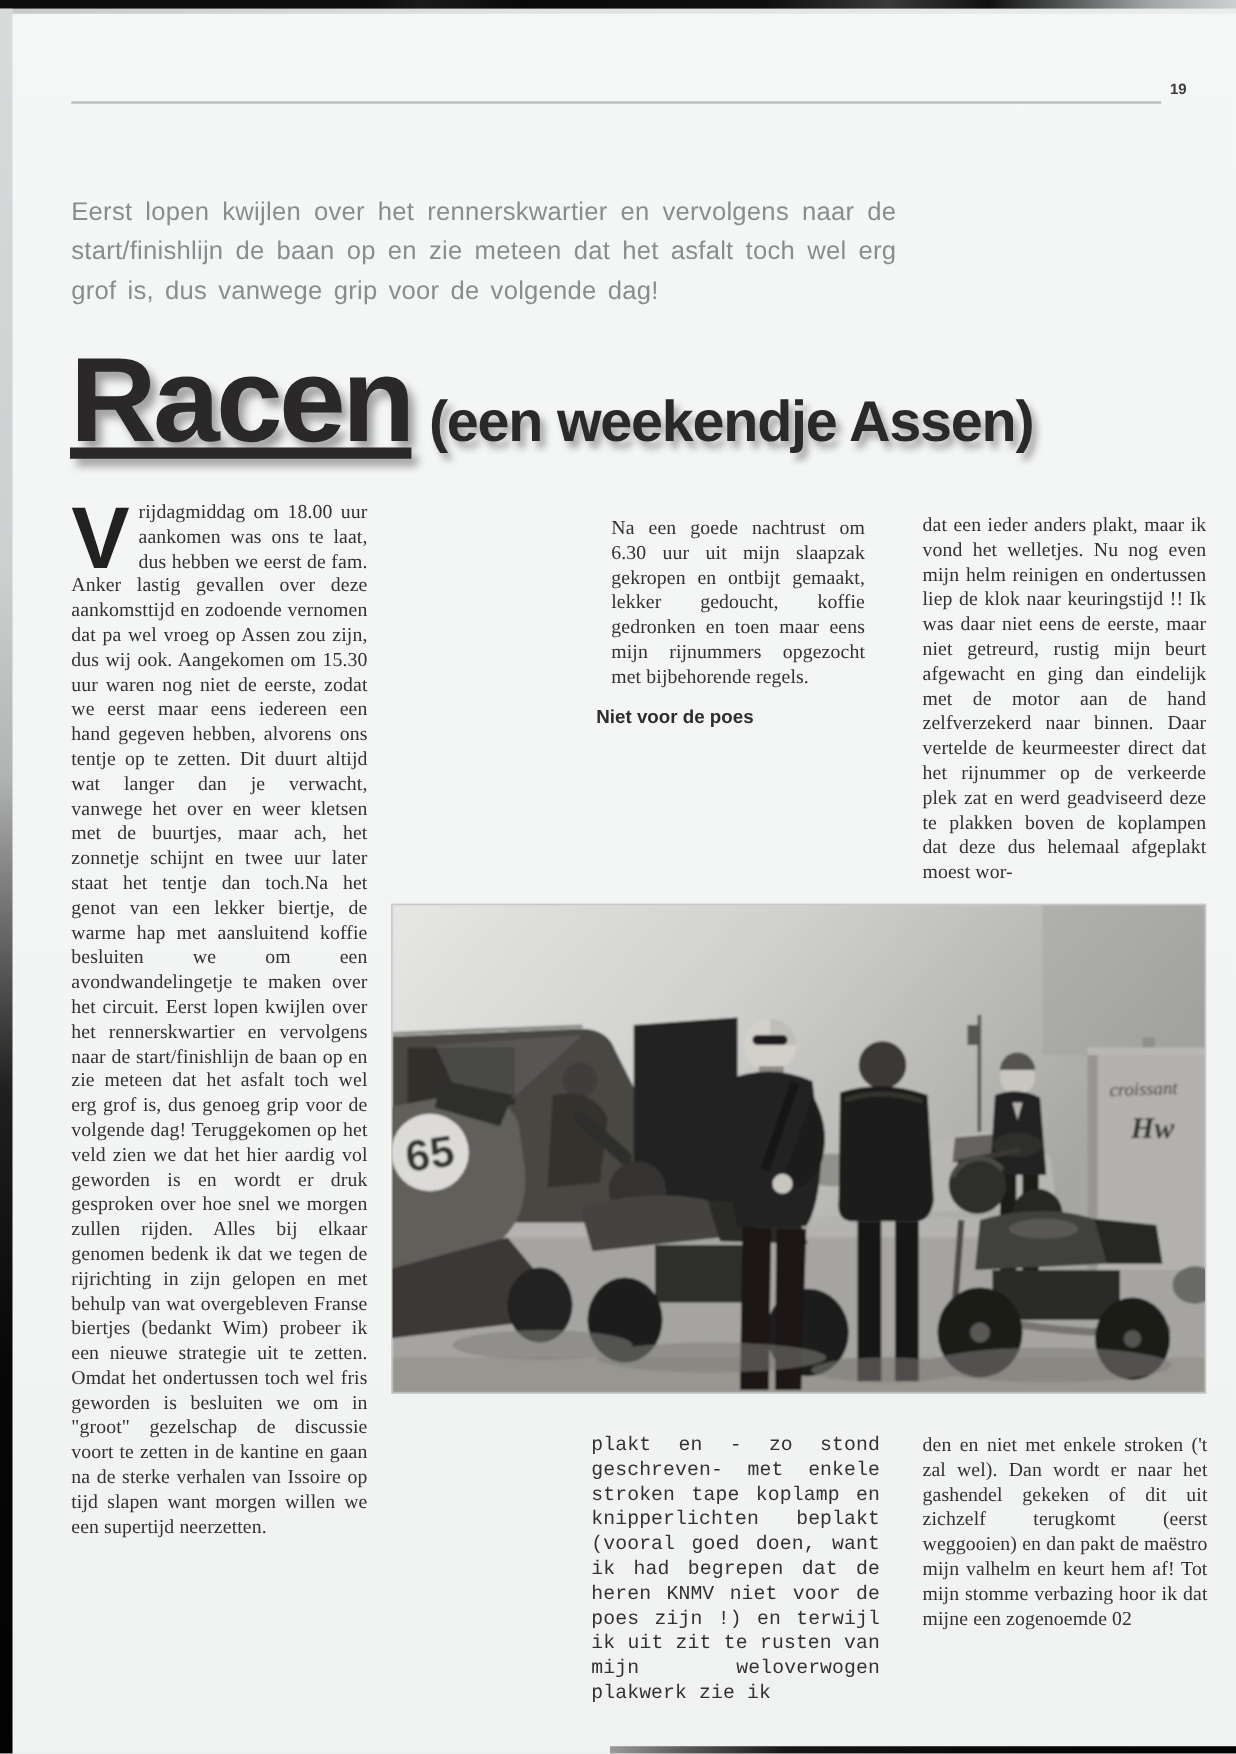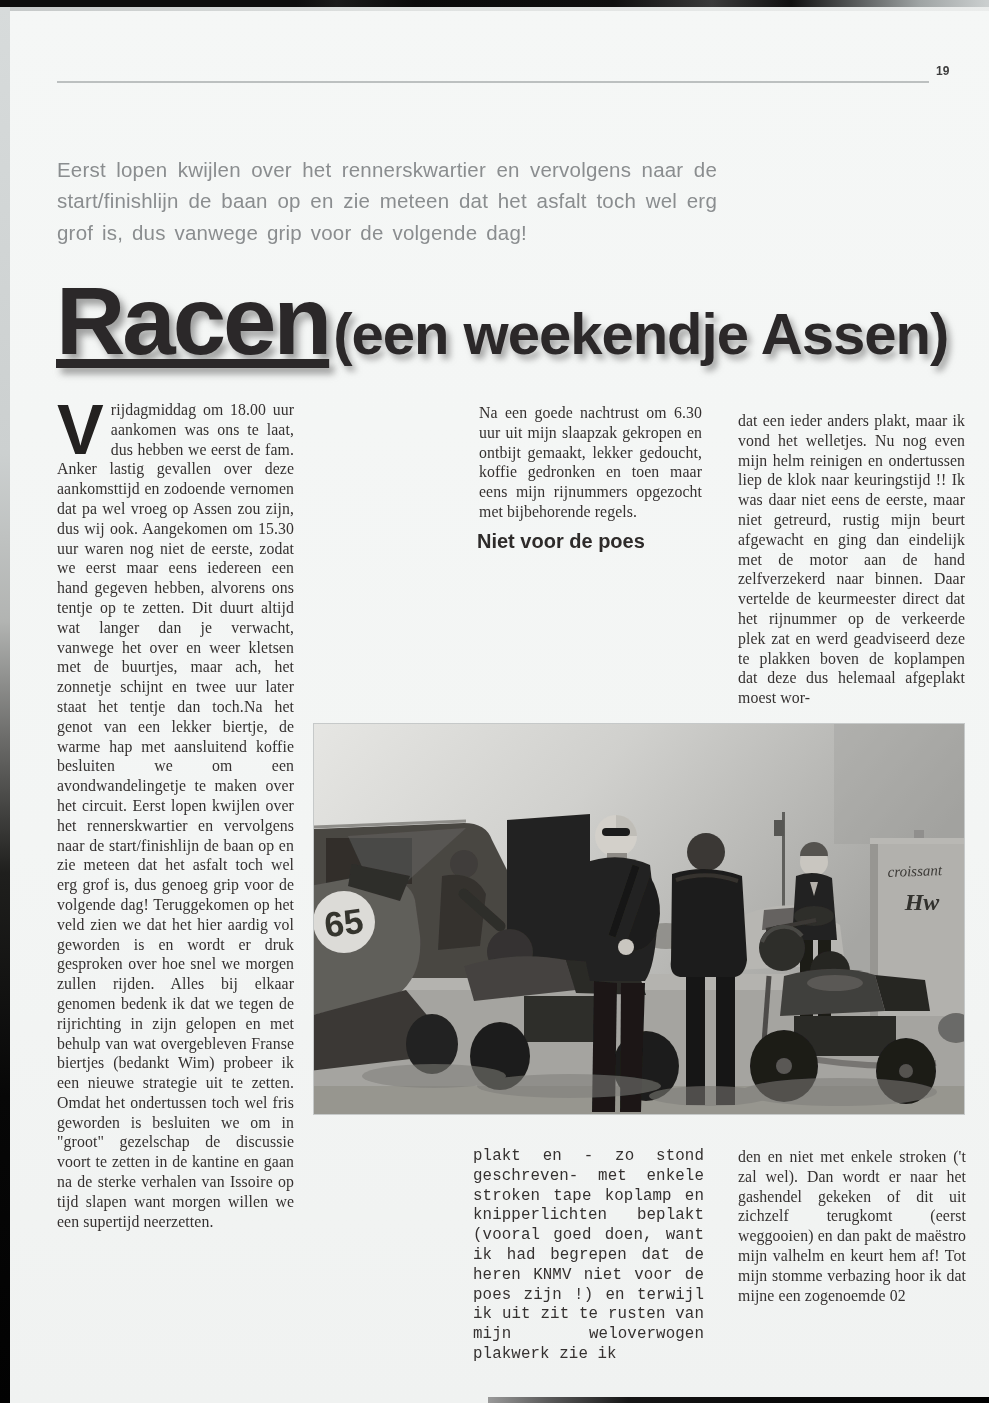--- a/index.html
+++ b/index.html
@@ -27,36 +27,36 @@
   
   .intro{position:absolute;left:57px;top:133px;width:660px;
     font-family:"Liberation Sans","DejaVu Sans",sans-serif;
     font-size:20.5px;line-height:31.5px;color:#8a8d8f;
     text-align:justify;word-spacing:3px;letter-spacing:.2px;}
   
   .title{position:absolute;left:56px;top:266px;width:920px;white-space:nowrap;
     font-family:"Liberation Sans","DejaVu Sans",sans-serif;font-weight:bold;color:#2b2829;}
   .title .main{font-size:96px;letter-spacing:-3px;
     text-shadow:5px 6px 7px rgba(110,110,110,.65);text-decoration:underline;}
-  .title .sub{font-size:58px;letter-spacing:-1px;margin-left:4px;
+  .title .sub{font-size:46px;letter-spacing:-1px;margin-left:14px;
     text-shadow:4px 5px 6px rgba(110,110,110,.6);}
   
   .col{position:absolute;text-align:justify;font-size:15.8px;line-height:19.8px;
     color:#353130;letter-spacing:.1px;}
   .col1{left:57px;top:400px;width:237px;}
   .col2top{left:477px;top:401px;width:227px;}
   .col3top{left:738px;top:411px;width:227px;}
   .col2bot{left:473px;top:1147px;width:231px;font-family:Liberation Mono, monospace;}
   .col3bot{left:738px;top:1147px;width:228px;}
   .dropcap{float:left;font-family:"Liberation Sans","DejaVu Sans",sans-serif;
     font-weight:bold;font-size:70px;line-height:54px;height:56px;
     margin:3px 7px 0 0;color:#232120;}
   .subhead{font-family:"Liberation Sans","DejaVu Sans",sans-serif;font-weight:bold;
-    font-size:20px;color:#2e2b2a;margin:10px 0 5px 0;text-align:left;letter-spacing:0;}
-  .para{margin:2px;}
+    font-size:15px;color:#2e2b2a;margin:10px 0 5px 0;text-align:left;letter-spacing:0;}
+  .para{margin:12px;}
   
   .photo{position:absolute;left:313px;top:723px;width:650px;height:390px;
     border:1px solid #c6c9c9;background:#cfcfcc;}
   .photo svg{display:block;width:650px;height:390px;}
 </style>
 </head>
 <body>
 
 <div class="page">
 

